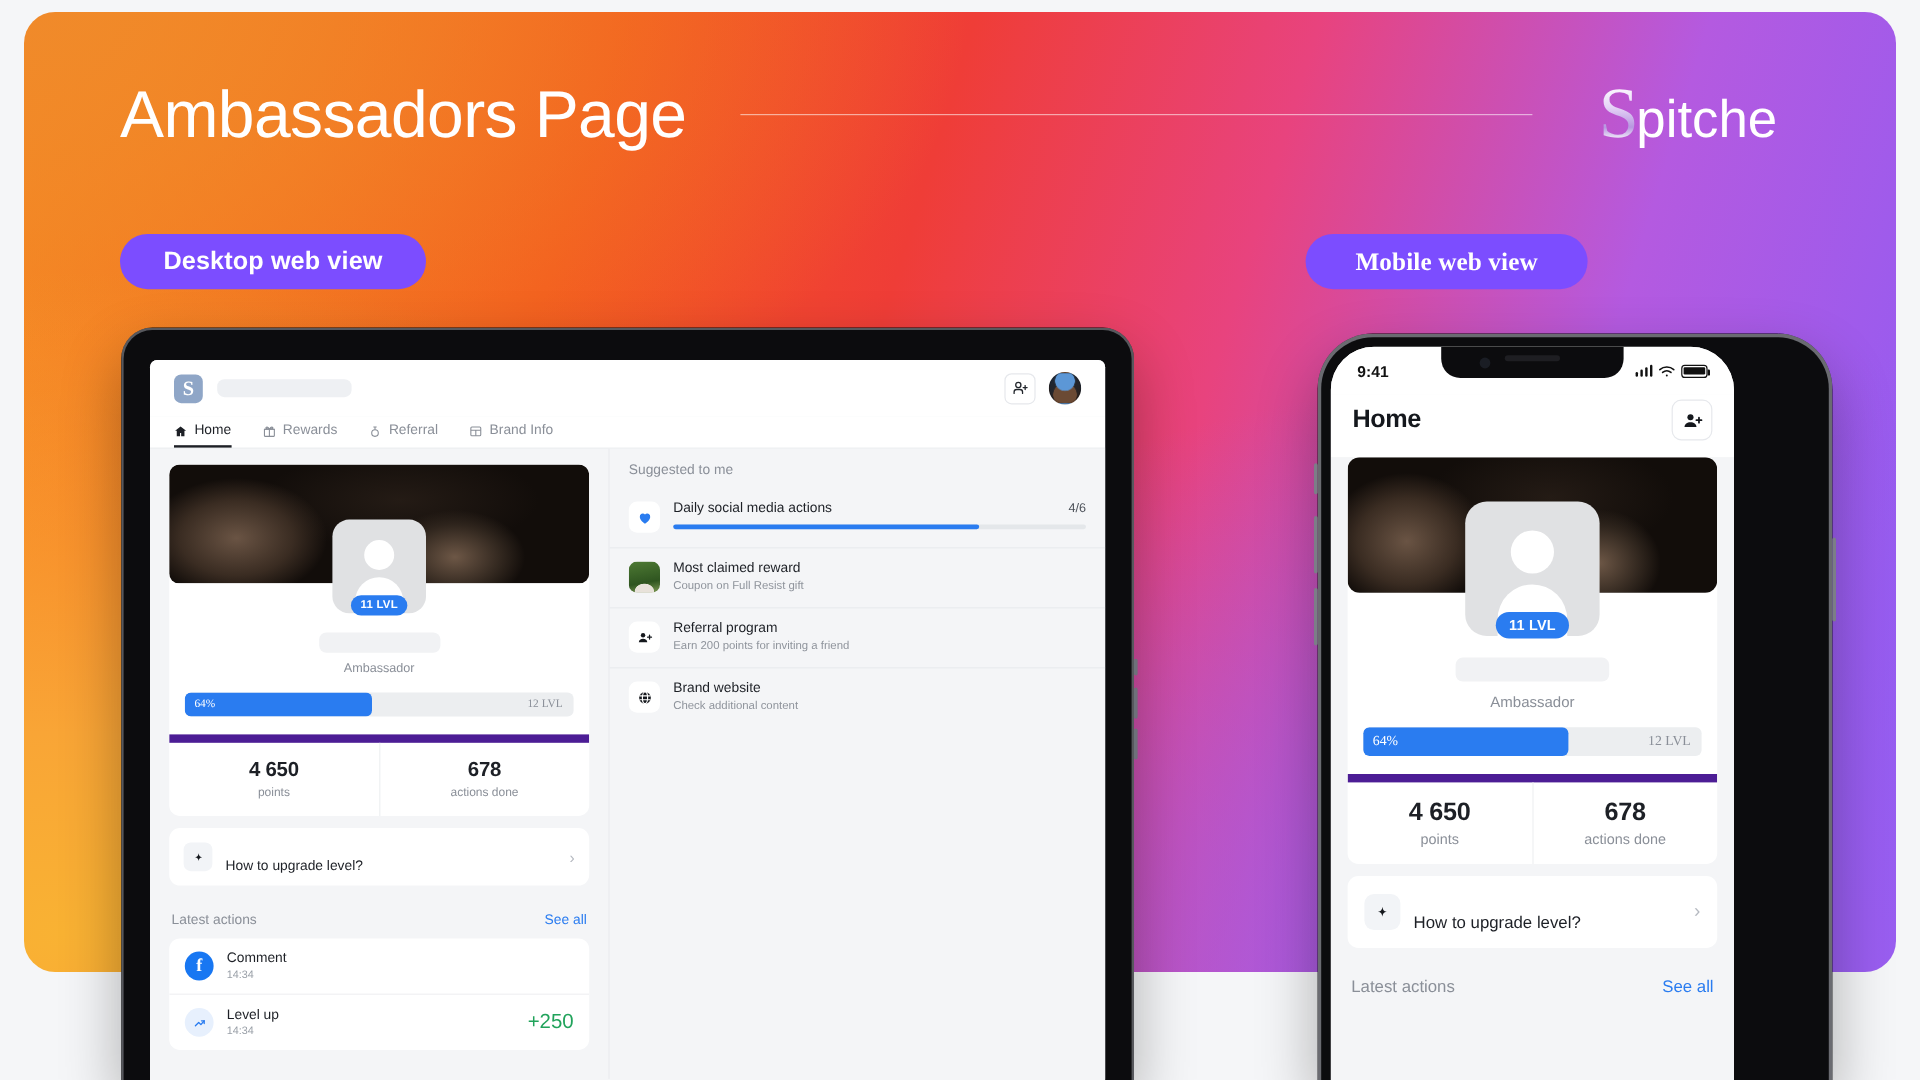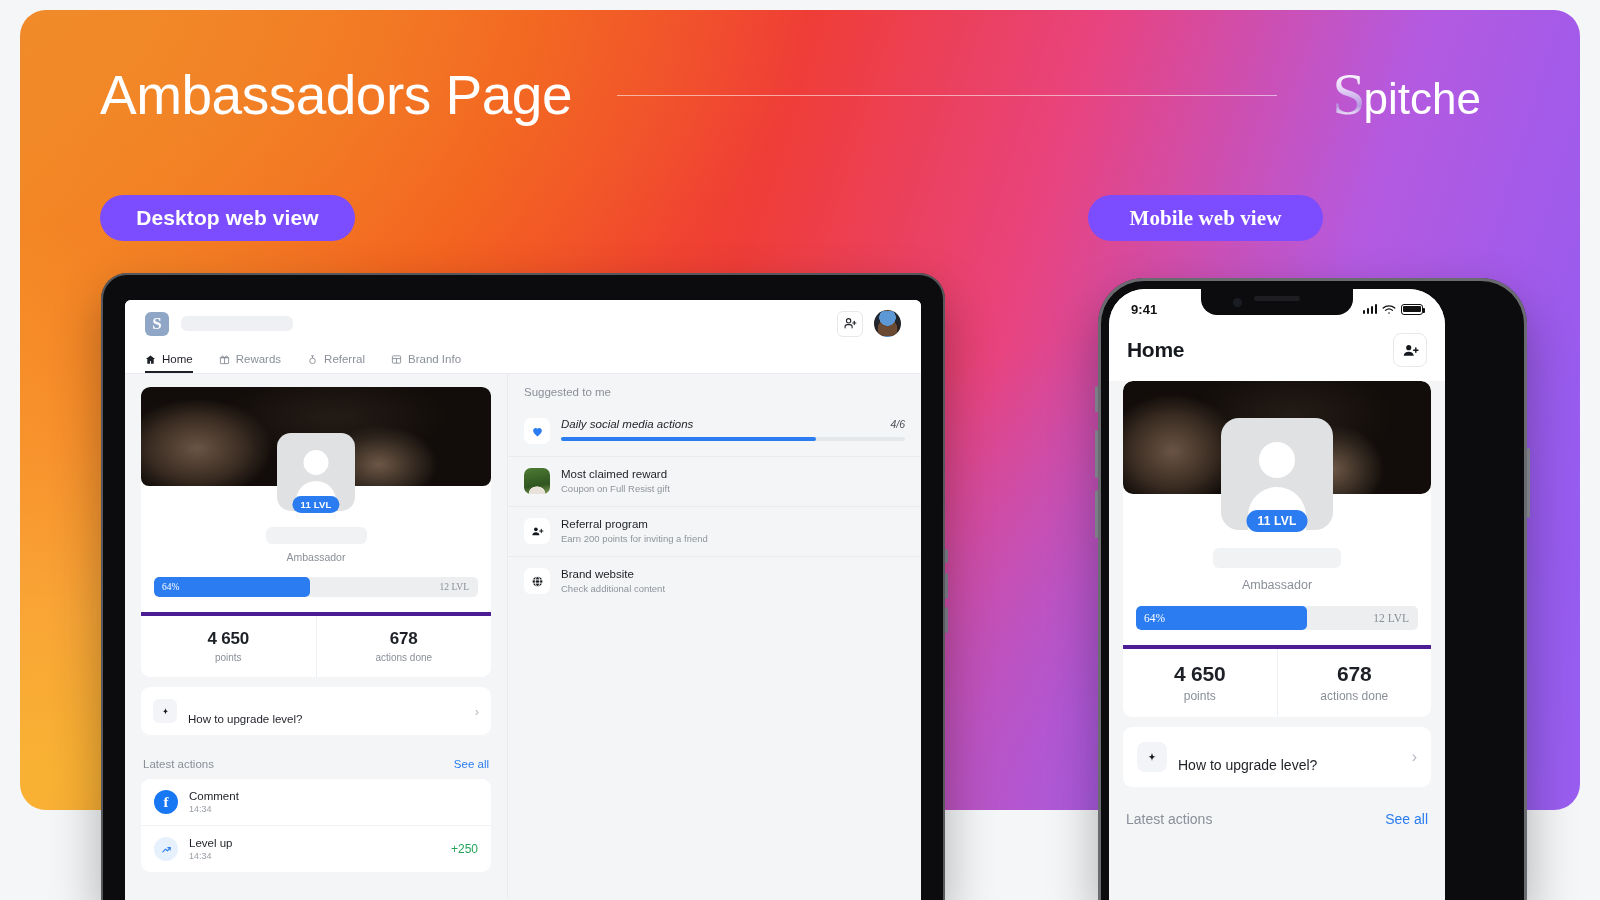--- a/index.html
+++ b/index.html
@@ -156,21 +156,21 @@
     position: relative; overflow: hidden; display: flex; align-items: center; font-family: Liberation Serif, serif;
   }
   .progress-fill {
     position: absolute; left: 0; top: 0; bottom: 0; width: 48%;
     background: #2a7cf0; border-radius: 5px;
     display: flex; align-items: center; padding-left: 8px;
   }
   .progress-fill span { font-size: 9.5px; color: #fff; font-weight: 500; }
   .progress-next { margin-left: auto; padding-right: 9px; font-size: 9.5px; color: #8a8f98; position: relative; }
 
-  .stats { display: flex; border-top: 4px solid #4c1d95; }
+  .stats { display: flex; border-top: 7px solid #4c1d95; }
   .stat { flex: 1; text-align: center; padding: 13px 0 14px; }
   .stat + .stat { border-left: 1px solid #eef0f2; }
   .stat-value { font-size: 17px; font-weight: 700; color: #1d2026; letter-spacing: -0.2px; }
   .stat-label { font-size: 10px; color: #8a8f98; margin-top: 3px; }
 
   .upgrade-card {
     background: #fff; border-radius: 9px; margin-top: 10px;
     display: flex; align-items: center; padding: 10px 12px; gap: 11px;
   }
   .sq-icon {
@@ -186,34 +186,34 @@
   .section-title { font-size: 11.5px; color: #8a8f98; }
   .section-link { margin-left: auto; font-size: 11.5px; color: #2a7cf0; }
 
   .action-row { display: flex; align-items: center; padding: 11px 13px; gap: 11px; }
   .action-row + .action-row { border-top: 1px solid #f0f1f3; }
   .round-icon { width: 24px; height: 24px; border-radius: 50%; display: flex; align-items: center; justify-content: center; }
   .fb { background: #1877f2; color: #fff; font-family: "Liberation Serif", serif; font-weight: 700; font-size: 15px; }
   .lvlup { background: #e7f0fd; }
   .action-name { font-size: 11.5px; color: #1d2026; }
   .action-time { font-size: 9px; color: #9aa0a8; margin-top: 2px; }
-  .action-pts { margin-left: auto; font-size: 12px; color: #21a35b; }
+  .action-pts { margin-left: auto; font-size: 17px; color: #21a35b; }
 
   
   .sug-title { font-size: 11.5px; color: #8a8f98; padding: 0 16px 9px; }
   .sug-item { display: flex; align-items: flex-start; gap: 11px; padding: 11px 16px 12px; }
   .sug-item + .sug-item { border-top: 1px solid #e9ebee; }
   .sug-tile { width: 26px; height: 26px; border-radius: 7px; background: #fff; display: flex; align-items: center; justify-content: center; flex: none; }
   .sug-tile.photo {
     background:
       radial-gradient(ellipse 70% 55% at 50% 95%, #e8e2da 0 42%, rgba(232,226,218,0) 46%),
       linear-gradient(170deg, #4e7a34, #2f5520 65%, #7f9a56);
   }
   .sug-main { flex: 1; min-width: 0; }
-  .sug-head { display: flex; align-items: baseline; gap: 24px; font-style: italic; }
+  .sug-head { display: flex; align-items: baseline; gap: 24px; }
   .sug-name { font-size: 11.5px; color: #1d2026; }
   .sug-count { margin-left: auto; font-size: 10.5px; color: #4a4f57; }
   .sug-sub { font-size: 9.5px; color: #8f949c; margin-top: 3px; }
   .sug-bar { height: 4px; background: #e4e7ea; border-radius: 3px; margin-top: 7px; position: relative; }
   .sug-bar i { position: absolute; left: 0; top: 0; bottom: 0; width: 74%; background: #2a7cf0; border-radius: 3px; }
 
   
   .phone {
     position: absolute; left: 1098px; top: 278px;
     width: 429px; height: 622px;

